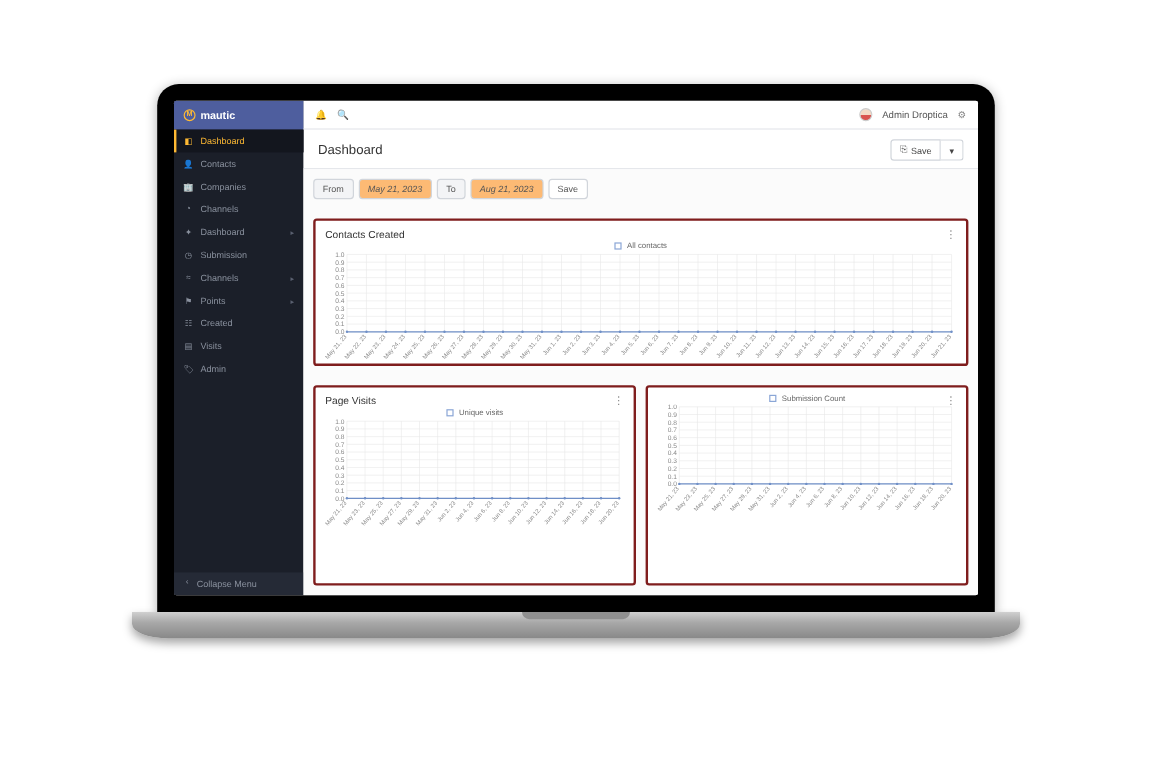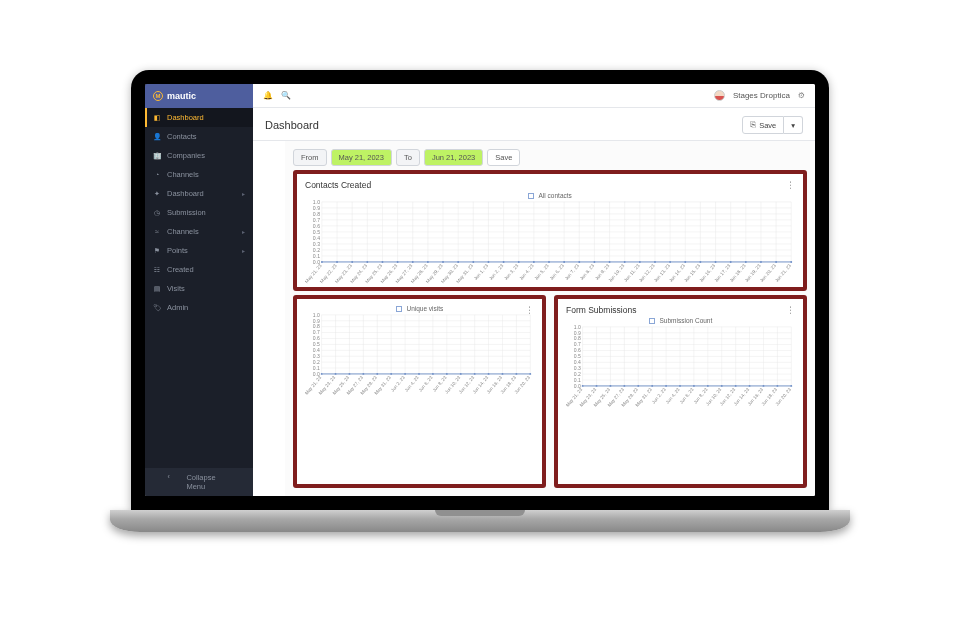--- a/index.html
+++ b/index.html
@@ -128,26 +128,26 @@
     width: 8px;
     text-align: center;
     font-size: 7px;
   }
   .nav-chevron {
     margin-left: auto;
     font-size: 6px;
     color: #5a6070;
   }
   .collapse-menu {
-    padding: 5px 20px;
+    padding: 5px 7px;
     color: #8a919e;
     font-size: 7.5px;
     display: flex;
     align-items: flex-start;
-    gap: 14px;
+    gap: 4px;
     background: #252a36;
     cursor: pointer;
   }
   
   .main {
     flex: 1;
     display: flex;
     flex-direction: column;
     min-width: 0;
     background: #fff;
@@ -194,40 +194,39 @@
   }
   .btn:first-child { border-radius: 3px 0 0 3px; }
   .btn:last-child  { border-radius: 0 3px 3px 0; border-left: none; }
   .body {
     flex: 1;
     padding: 8px 8px;
     background: #fbfbfb;
     overflow: hidden;
     display: flex;
     flex-direction: column;
-    gap: 4px;
-    margin-left: 32px;
+    gap: 16px;
   }
   .date-row {
     display: flex;
     gap: 4px;
     font-size: 7.5px;
     align-items: center;
   }
   .date-label, .date-val, .date-save {
     border: 1px solid #d1d5db;
     background: #f3f4f6;
     padding: 3px 7px;
     border-radius: 3px;
     color: #555;
   }
-  .date-val { background: #bef264; cursor: pointer; }
+  .date-val { background: #fdba74; cursor: pointer; font-style: italic; }
   .date-save { background: #fff; cursor: pointer; }
   .card {
-    border: 4px solid #7f1d1d;
+    border: 2px solid #7f1d1d;
     border-radius: 3px;
     background: #fff;
     padding: 6px 8px 2px;
     position: relative;
   }
   .card-title {
     font-size: 8.5px;
     color: #333;
     margin-bottom: 2px;
   }
@@ -337,21 +336,21 @@
             <span>Collapse Menu</span>
           </div>
         </aside>
 
         <main class="main">
           <div class="topbar">
             <span>🔔</span>
             <span>🔍</span>
             <span class="topbar-spacer"></span>
             <span class="avatar"></span>
-            <span>Stages Droptica</span>
+            <span>Admin Droptica</span>
             <span style="color:#888">⚙</span>
           </div>
 
           <div class="page-header">
             <span class="page-title">Dashboard</span>
             <div class="btn-group">
               <button class="btn">
                 <span>⎘</span>
                 <span>Save</span>
               </button>
@@ -360,21 +359,21 @@
               </button>
             </div>
           </div>
 
           <div class="body">
 
             <div class="date-row">
               <span class="date-label">From</span>
               <span class="date-val">May 21, 2023</span>
               <span class="date-label">To</span>
-              <span class="date-val">Jun 21, 2023</span>
+              <span class="date-val">Aug 21, 2023</span>
               <span class="date-save">Save</span>
             </div>
 
             <div class="card">
               <div class="card-title">Contacts Created</div>
               <div class="card-menu">⋮</div>
               <div class="legend">
                 <span class="legend-box"></span>
                 <span>All contacts</span>
               </div>
@@ -498,20 +497,21 @@
                     <circle class="datapt" cx="469.61290322580646" cy="66" r="1"></circle>
                     <circle class="datapt" cx="485.7419354838709" cy="66" r="1"></circle>
                     <circle class="datapt" cx="501.8709677419355" cy="66" r="1"></circle>
                     <circle class="datapt" cx="518" cy="66" r="1"></circle>
                   </svg>
                 </div>
             </div>
 
             <div class="row-2">
               <div class="card">
+                <div class="card-title">Page Visits</div>
                 <div class="card-menu">⋮</div>
                 <div class="legend">
                   <span class="legend-box"></span>
                   <span>Unique visits</span>
                 </div>
                 <div class="chart">
                     <svg viewBox="0 0 248 90" preserveAspectRatio="none">
                       <line class="gridline" x1="18" x2="244" y1="66" y2="66"></line>
                       <text class="ytick" x="16" y="68" text-anchor="end">0.0</text>
                       <line class="gridline" x1="18" x2="244" y1="59.6" y2="59.6"></line>
@@ -580,21 +580,20 @@
                       <circle class="datapt" cx="168.66666666666666" cy="66" r="1"></circle>
                       <circle class="datapt" cx="183.73333333333332" cy="66" r="1"></circle>
                       <circle class="datapt" cx="198.8" cy="66" r="1"></circle>
                       <circle class="datapt" cx="213.86666666666667" cy="66" r="1"></circle>
                       <circle class="datapt" cx="228.93333333333334" cy="66" r="1"></circle>
                       <circle class="datapt" cx="244" cy="66" r="1"></circle>
                     </svg>
                   </div>
               </div>
               <div class="card">
-                <div class="card-title">Form Submissions</div>
                 <div class="card-menu">⋮</div>
                 <div class="legend">
                   <span class="legend-box"></span>
                   <span>Submission Count</span>
                 </div>
                 <div class="chart">
                     <svg viewBox="0 0 248 90" preserveAspectRatio="none">
                       <line class="gridline" x1="18" x2="244" y1="66" y2="66"></line>
                       <text class="ytick" x="16" y="68" text-anchor="end">0.0</text>
                       <line class="gridline" x1="18" x2="244" y1="59.6" y2="59.6"></line>

